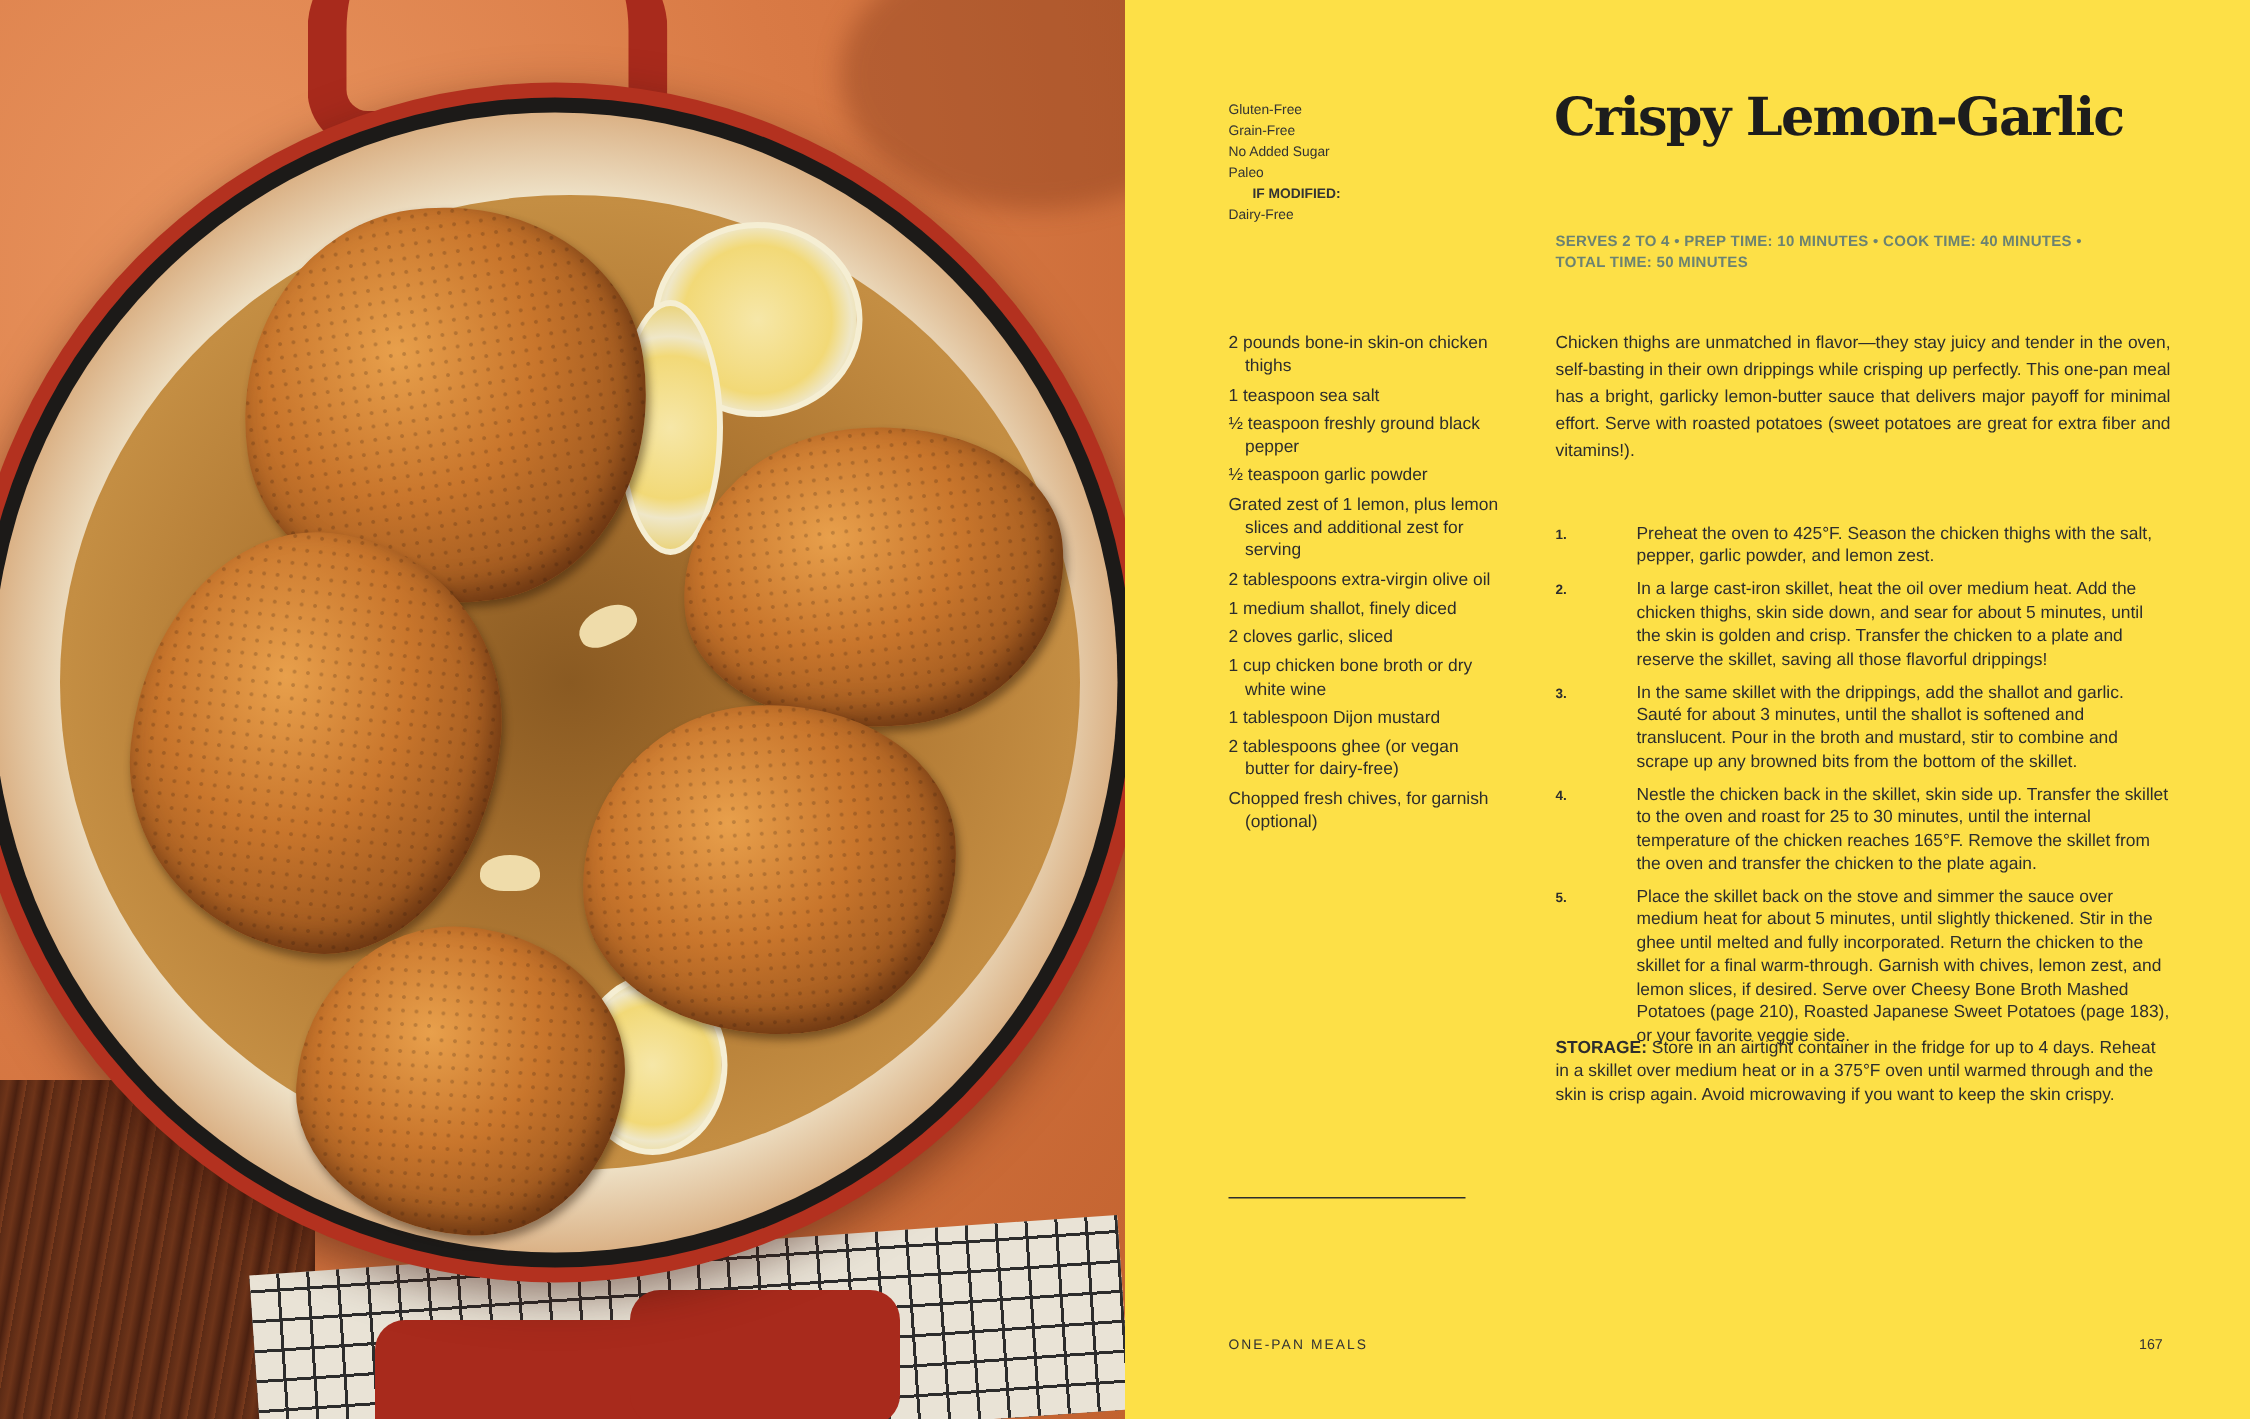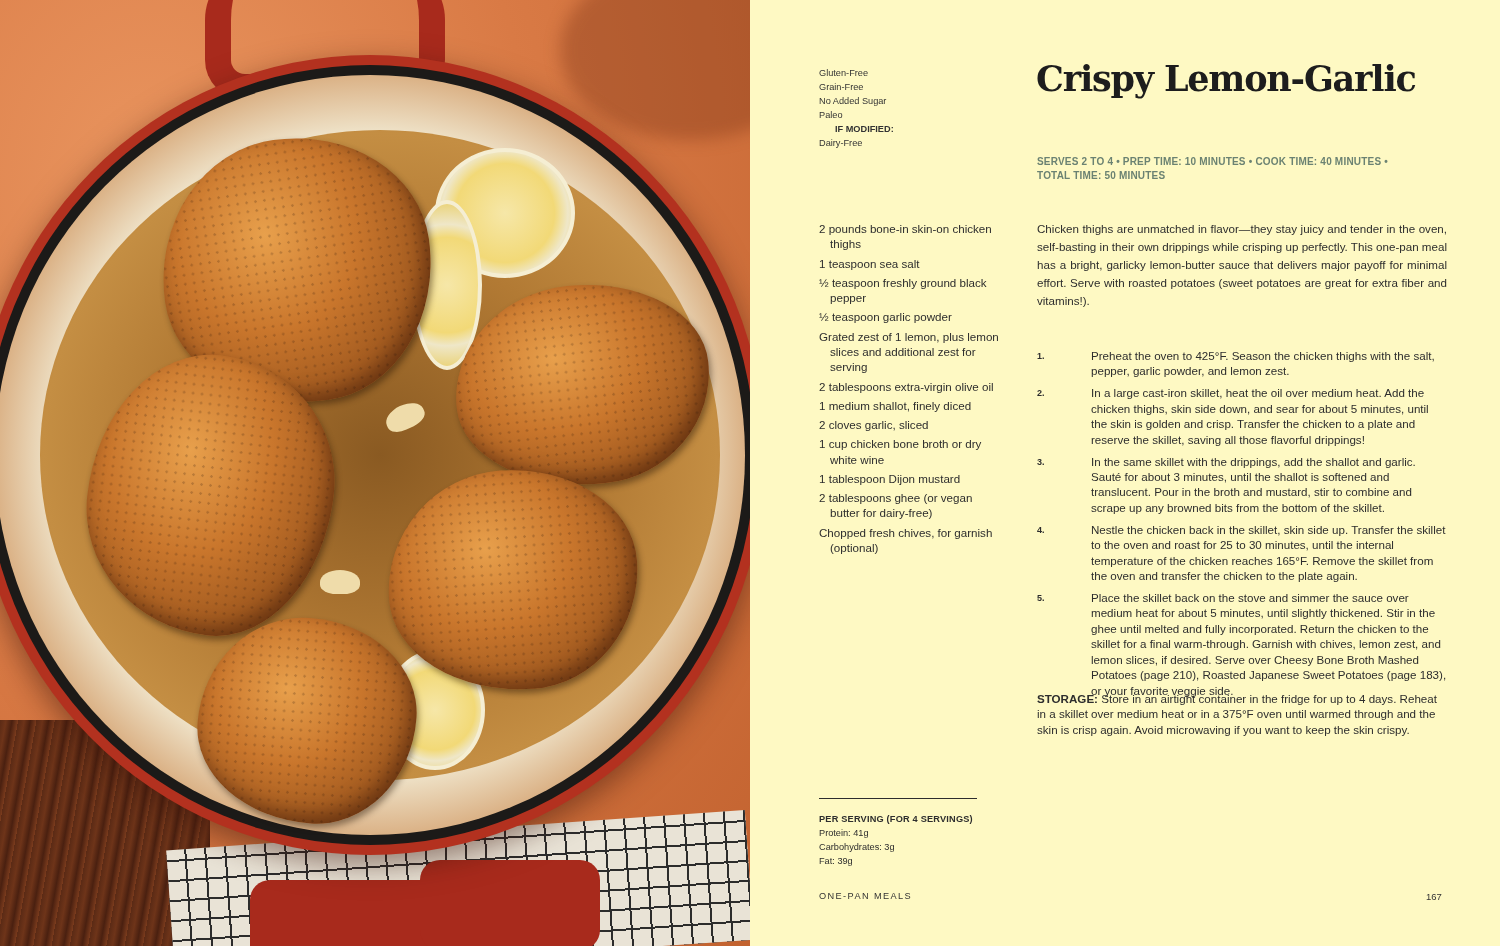--- a/index.html
+++ b/index.html
@@ -65,21 +65,21 @@
       opacity: 0.6;
     }
     .lemon {
       position: absolute; border-radius: 50%;
       background: radial-gradient(circle, #f6e7a8 0%, #f2d977 55%, #efe7c8 70%, #e9cf6a 100%);
       border: 4px solid #f5eed3;
     }
     .garlic { position: absolute; width: 40px; height: 24px; background: #efdcaa; border-radius: 50% 50% 40% 40%; }
 
     
-    .page { position: absolute; left: 750px; top: 0; width: 750px; height: 946px; background: #fef9c3; }
+    .page { position: absolute; left: 750px; top: 0; width: 750px; height: 946px; background: #fde047; }
 
     .diet-tags { position: absolute; left: 69px; top: 66px; width: 160px; font-size: 9.2px; line-height: 14px; color: #333; }
     .diet-tags .strong { font-weight: bold; margin-left: 16px; }
 
     .title {
       position: absolute; left: 286px; top: 60px; width: 420px;
       font-family: "DejaVu Serif", "Liberation Serif", serif; font-weight: bold;
       font-size: 35px; line-height: 37px; color: #1d1d1d; letter-spacing: -1.2px;
     }
     .meta {
@@ -200,22 +200,16 @@
     </li>
     <li>
       <span class="num">5.</span>
       <span class="txt">Place the skillet back on the stove and simmer the sauce over medium heat for about 5 minutes, until slightly thickened. Stir in the ghee until melted and fully incorporated. Return the chicken to the skillet for a final warm-through. Garnish with chives, lemon zest, and lemon slices, if desired. Serve over Cheesy Bone Broth Mashed Potatoes (page 210), Roasted Japanese Sweet Potatoes (page 183), or your favorite veggie side.</span>
     </li>
   </ol>
 
   <p class="storage"><span class="label">STORAGE:</span><span> Store in an airtight container in the fridge for up to 4 days. Reheat in a skillet over medium heat or in a 375°F oven until warmed through and the skin is crisp again. Avoid microwaving if you want to keep the skin crispy.</span></p>
 
   <div class="nutri-rule"></div>
-  <div class="nutrition">
-    <div class="head">PER SERVING (FOR 4 SERVINGS)</div>
-    <div>Protein: 41g</div>
-    <div>Carbohydrates: 3g</div>
-    <div>Fat: 39g</div>
-  </div>
 
   <div class="footer-section">ONE-PAN MEALS</div>
   <div class="page-number">167</div>
 </div>
 
 </body></html>

